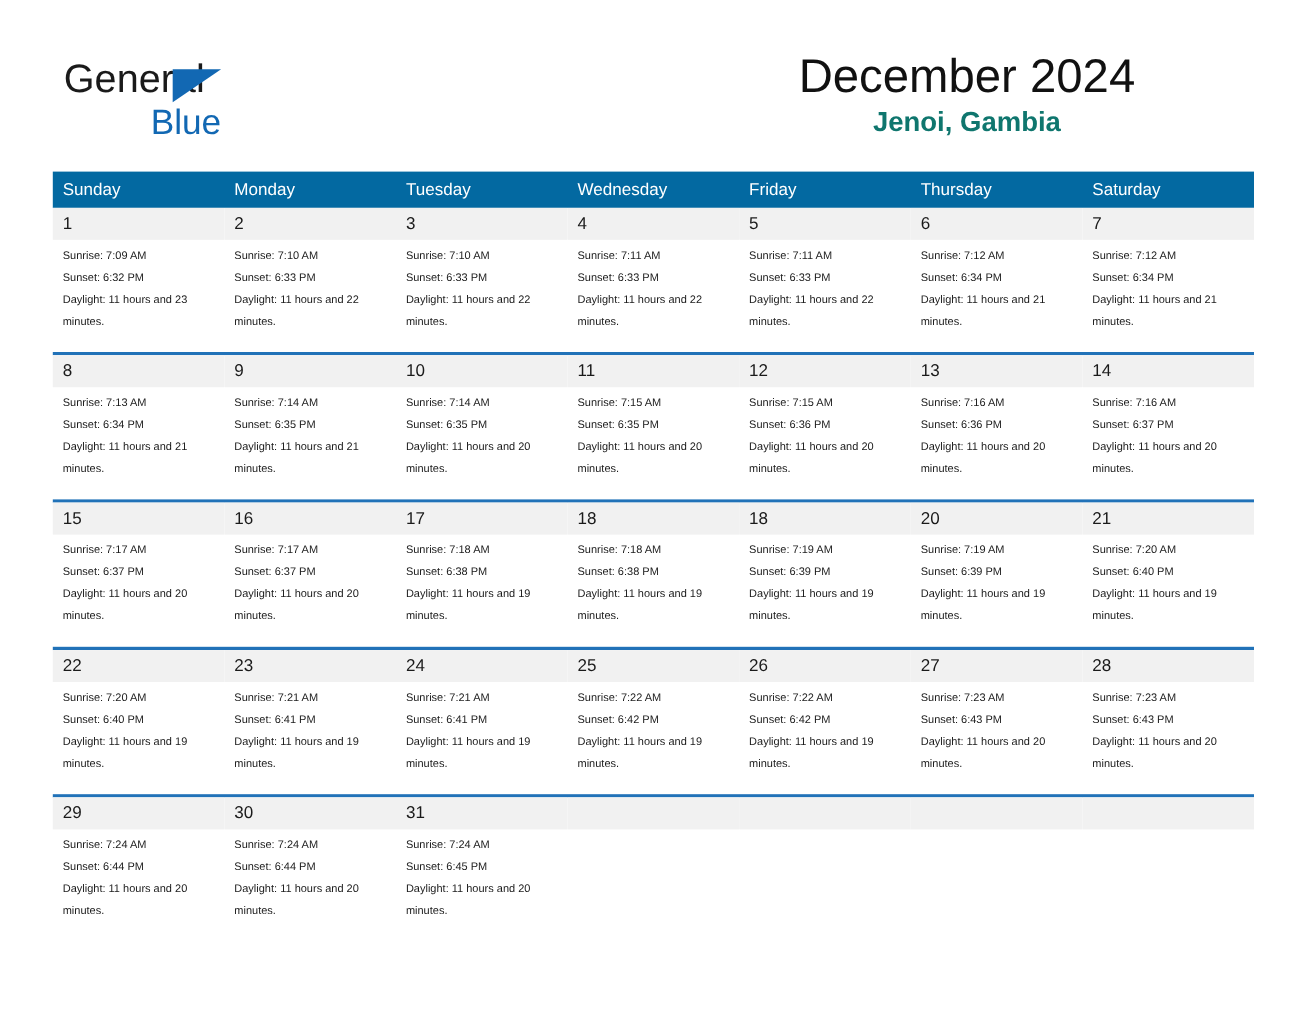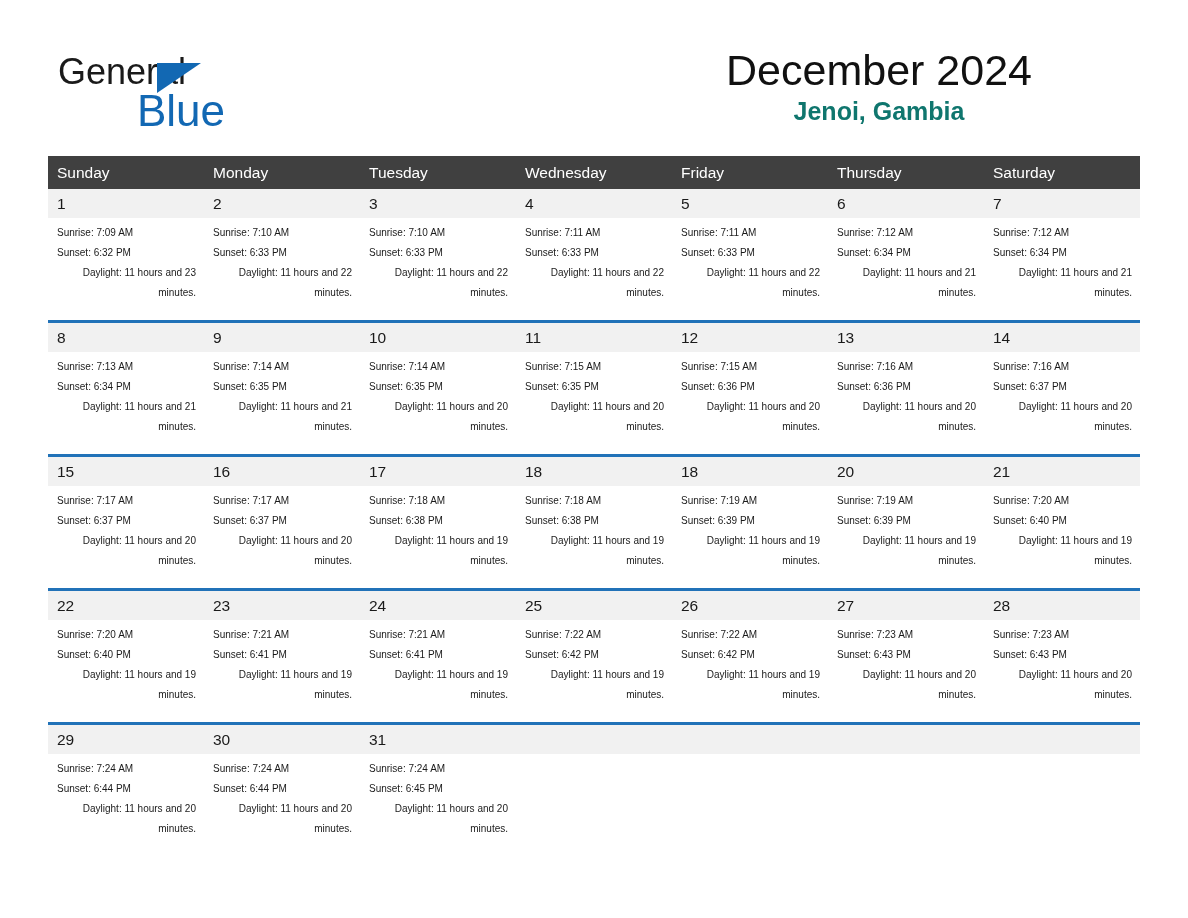--- a/index.html
+++ b/index.html
@@ -55,21 +55,21 @@
     top: 11px;
     width: 0;
     height: 0;
     border-left: 44px solid #1268b3;
     border-bottom: 30px solid transparent;
   }
   .logo-blue {
     position: absolute;
     left: 79px;
     top: 38px;
-    font-size: 44px;
+    font-size: 32px;
     line-height: 42px;
     color: #1268b3;
     font-weight: 400;
     white-space: nowrap;
   }
 
   .title-block {
     position: absolute;
     right: 0;
     top: 0;
@@ -94,21 +94,21 @@
   .calendar {
     position: absolute;
     left: 48px;
     top: 156px;
     width: 1092px;
   }
 
   .weekday-row {
     display: flex;
     width: 100%;
-    background: #404040;
+    background: #0369a1;
   }
   .weekday-cell {
     flex: 1 1 0;
     box-sizing: border-box;
     padding: 7px 0 7px 9px;
     color: #ffffff;
     font-size: 15.5px;
     line-height: 19px;
     font-weight: 400;
     white-space: nowrap;
@@ -146,21 +146,20 @@
     padding: 5px 8px 0 9px;
     font-size: 10px;
     line-height: 20px;
     color: #1a1a1a;
   }
   .day-info div {
     white-space: nowrap;
   }
   .day-info .wrap {
     white-space: normal;
-    text-align: right;
   }
 </style>
 </head>
 <body>
 
 <div class="page">
 
   <div class="top-bar">
 
     <div class="logo">

